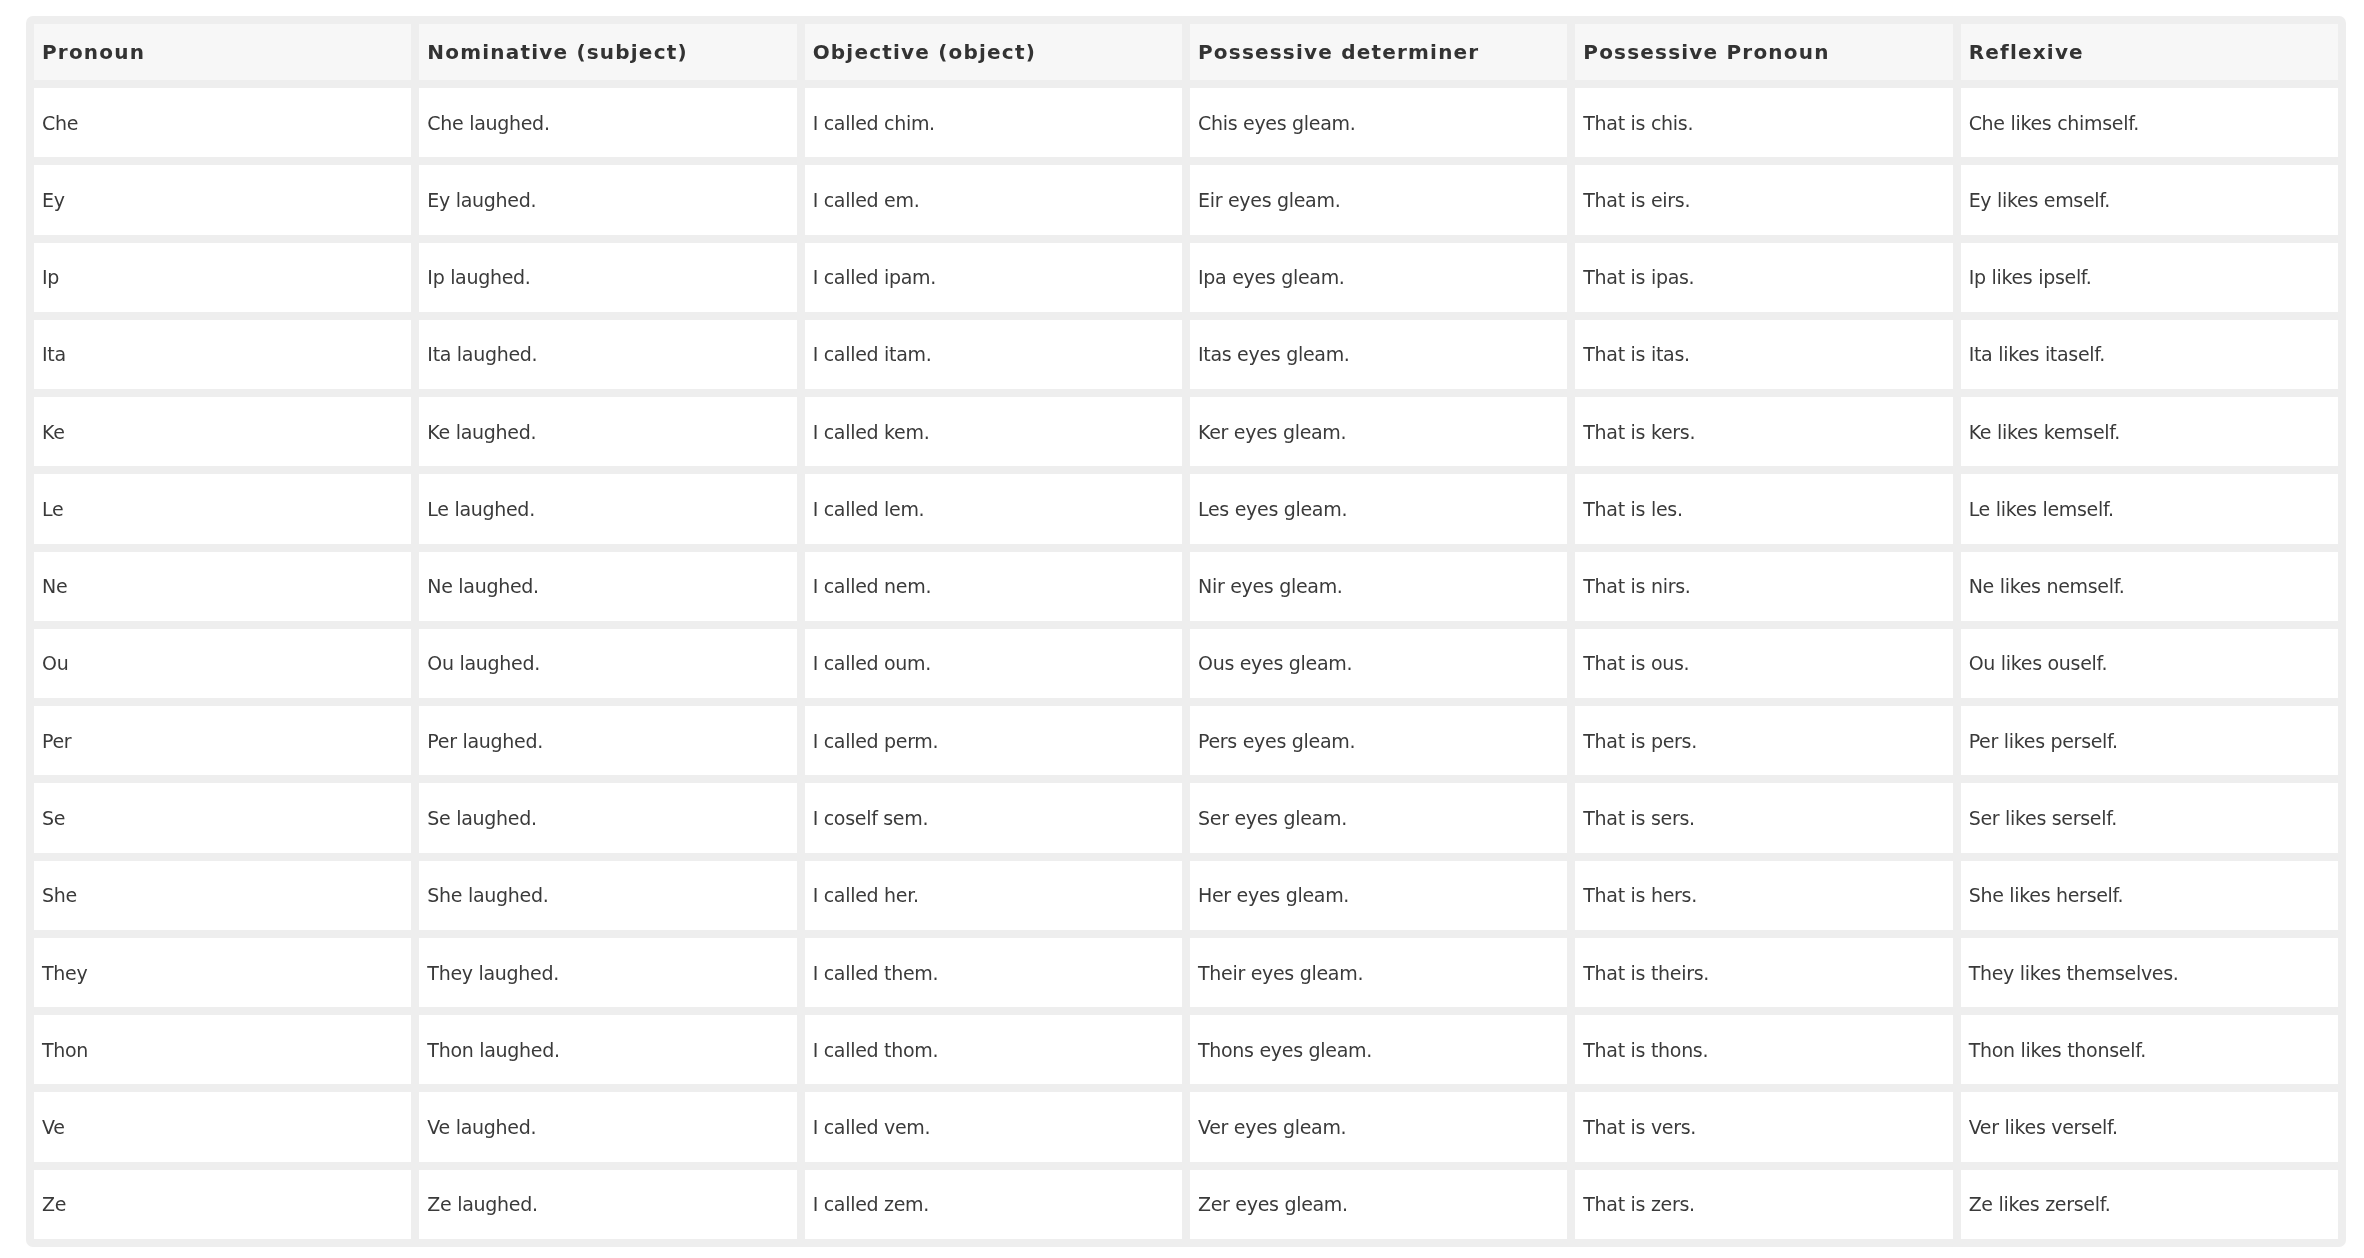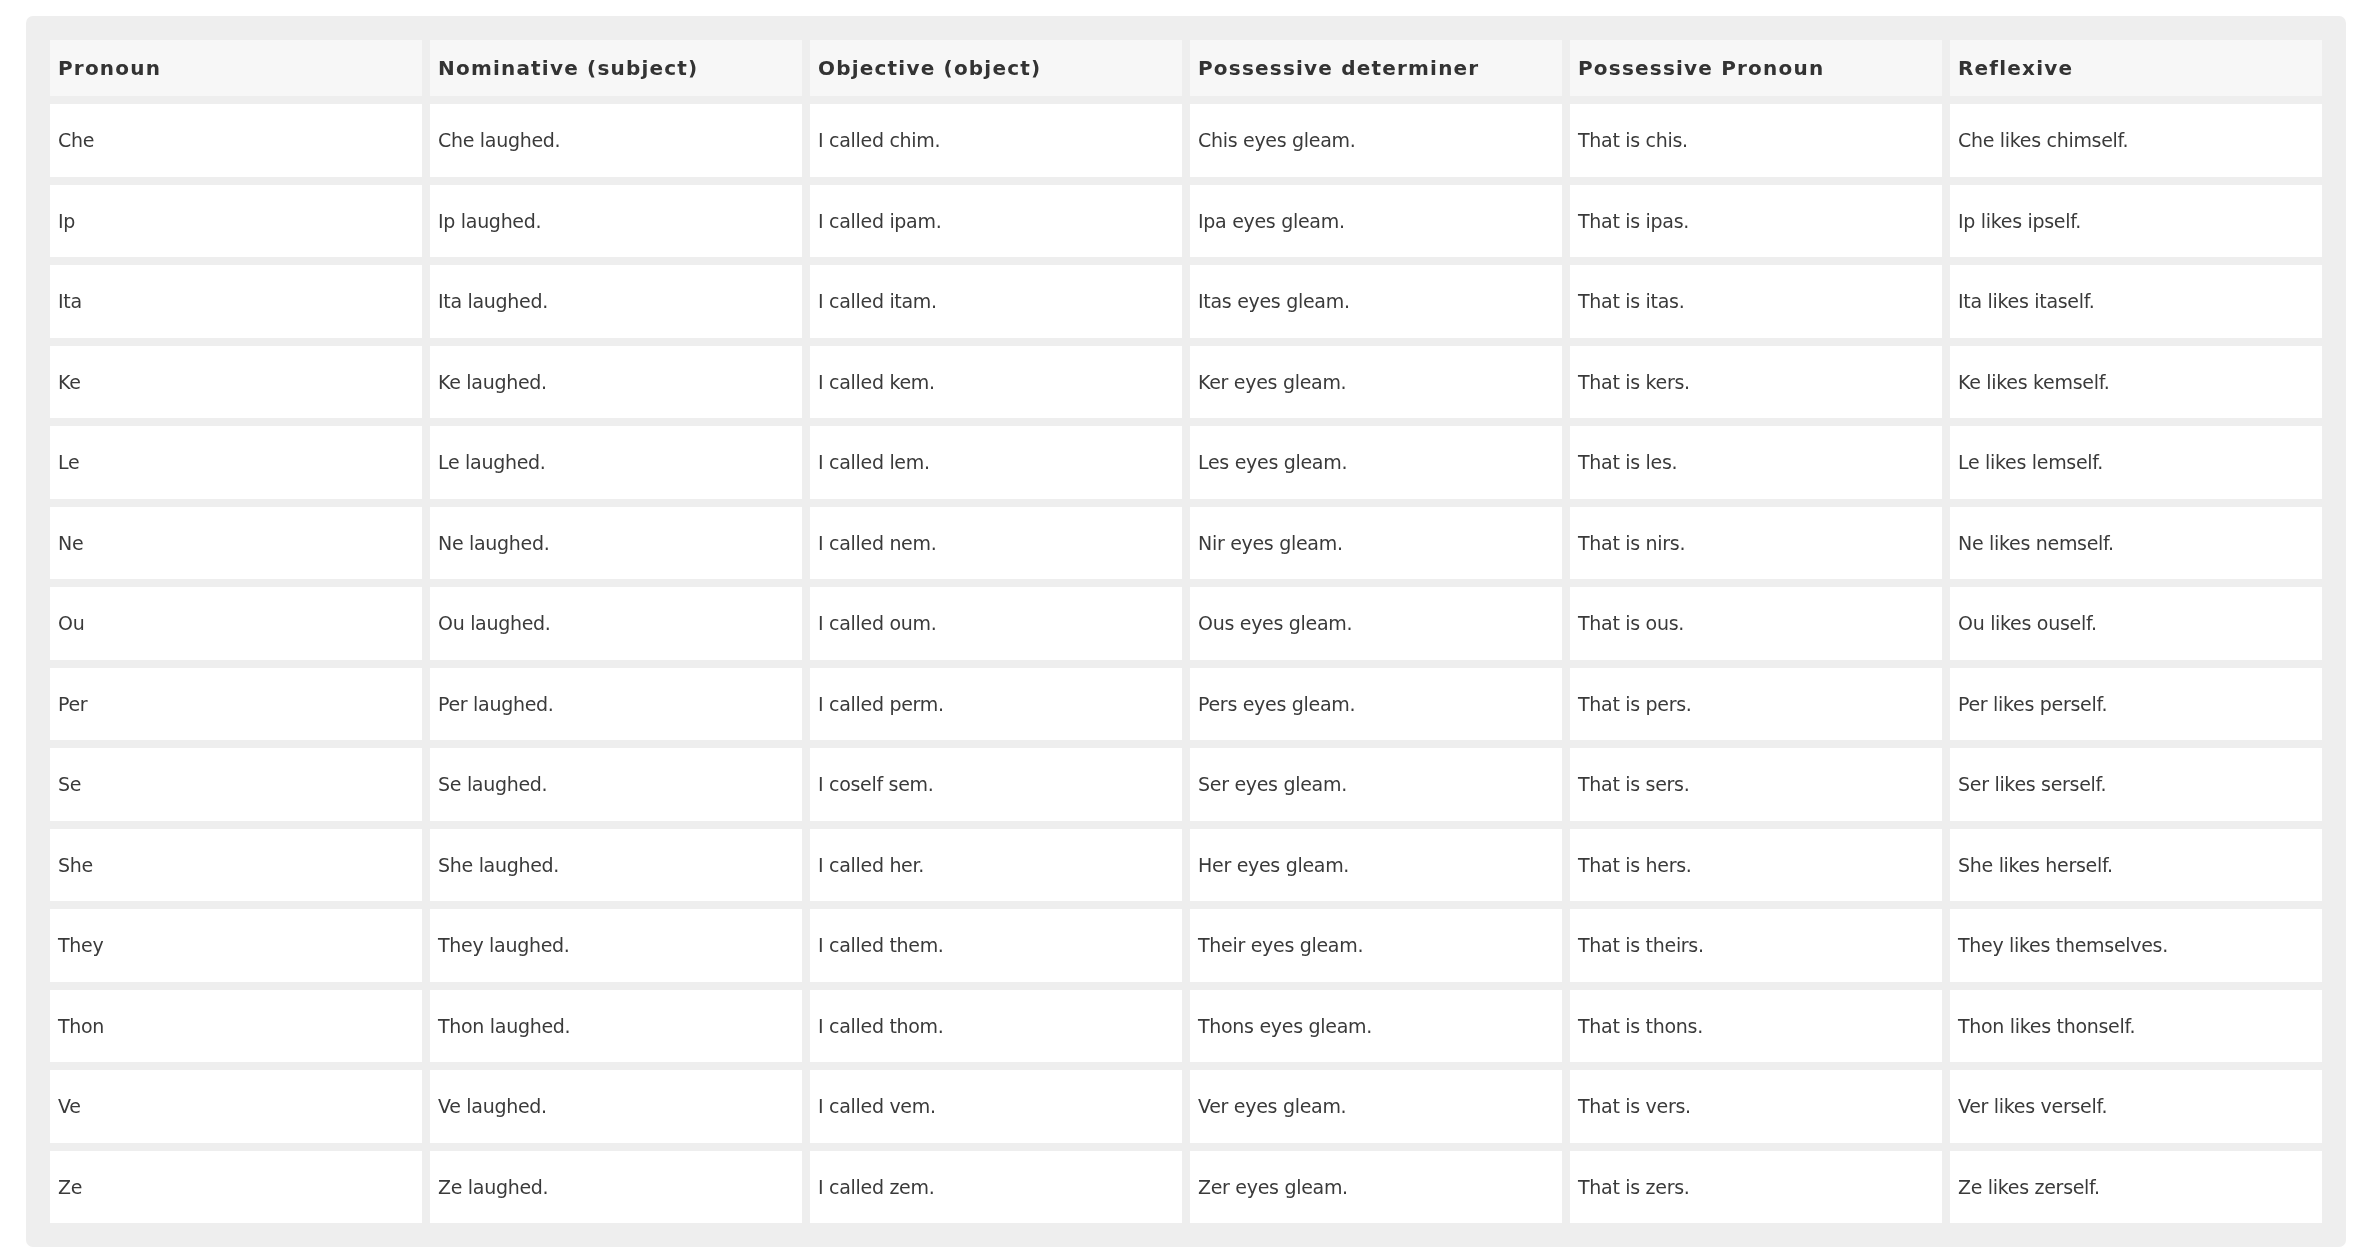--- a/index.html
+++ b/index.html
@@ -12,21 +12,21 @@
     }
     .frame {
       position: absolute;
       left: 26px;
       top: 16px;
       width: 2320px;
       height: 1231px;
       box-sizing: border-box;
       background: #eeeeee;
       border-radius: 7px;
-      padding: 24px;
+      padding: 8px;
     }
     table.pronoun-table {
       border-collapse: separate;
       border-spacing: 8px;
       margin: -8px;
       width: calc(100% + 16px);
       height: calc(100% + 16px);
       table-layout: fixed;
       font-family: "DejaVu Sans", "Liberation Sans", sans-serif;
       color: #333333;
@@ -72,20 +72,28 @@
       </tr>
     </thead>
     <tbody id="table-body">
         <tr>
           <td>Che</td>
           <td>Che laughed.</td>
           <td>I called chim.</td>
           <td>Chis eyes gleam.</td>
           <td>That is chis.</td>
           <td>Che likes chimself.</td>
+        </tr>
+        <tr>
+          <td>Ey</td>
+          <td>Ey laughed.</td>
+          <td>I called em.</td>
+          <td>Eir eyes gleam.</td>
+          <td>That is eirs.</td>
+          <td>Ey likes emself.</td>
         </tr>
         <tr>
           <td>Ip</td>
           <td>Ip laughed.</td>
           <td>I called ipam.</td>
           <td>Ipa eyes gleam.</td>
           <td>That is ipas.</td>
           <td>Ip likes ipself.</td>
         </tr>
         <tr>

